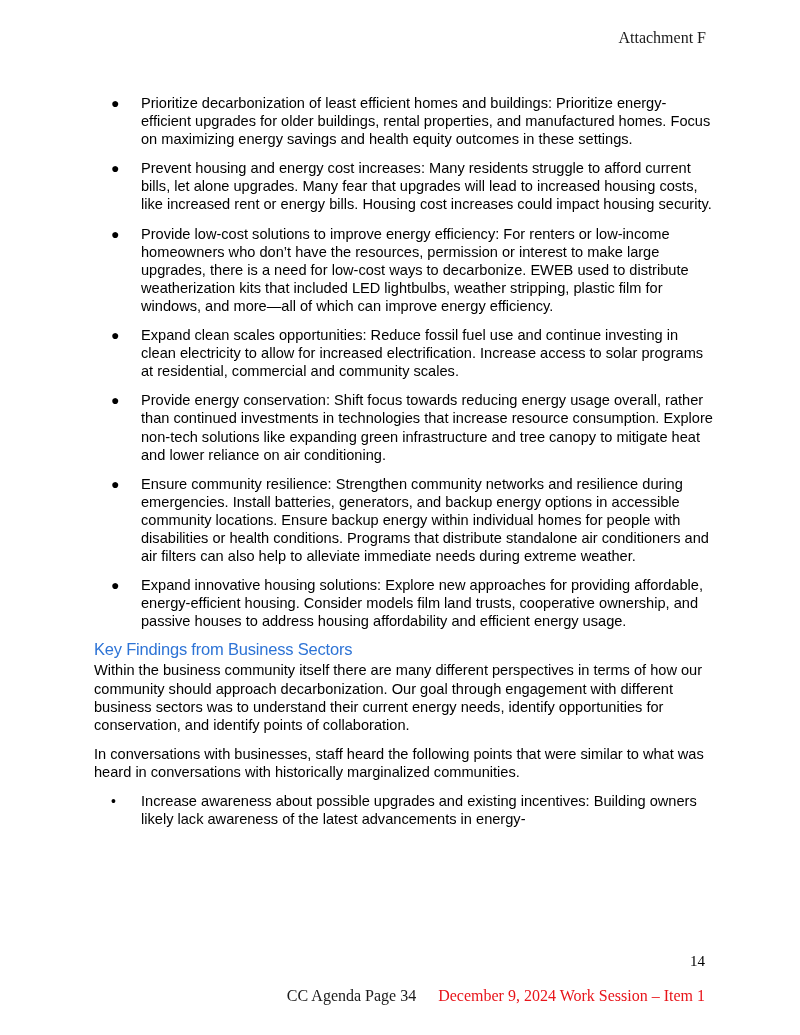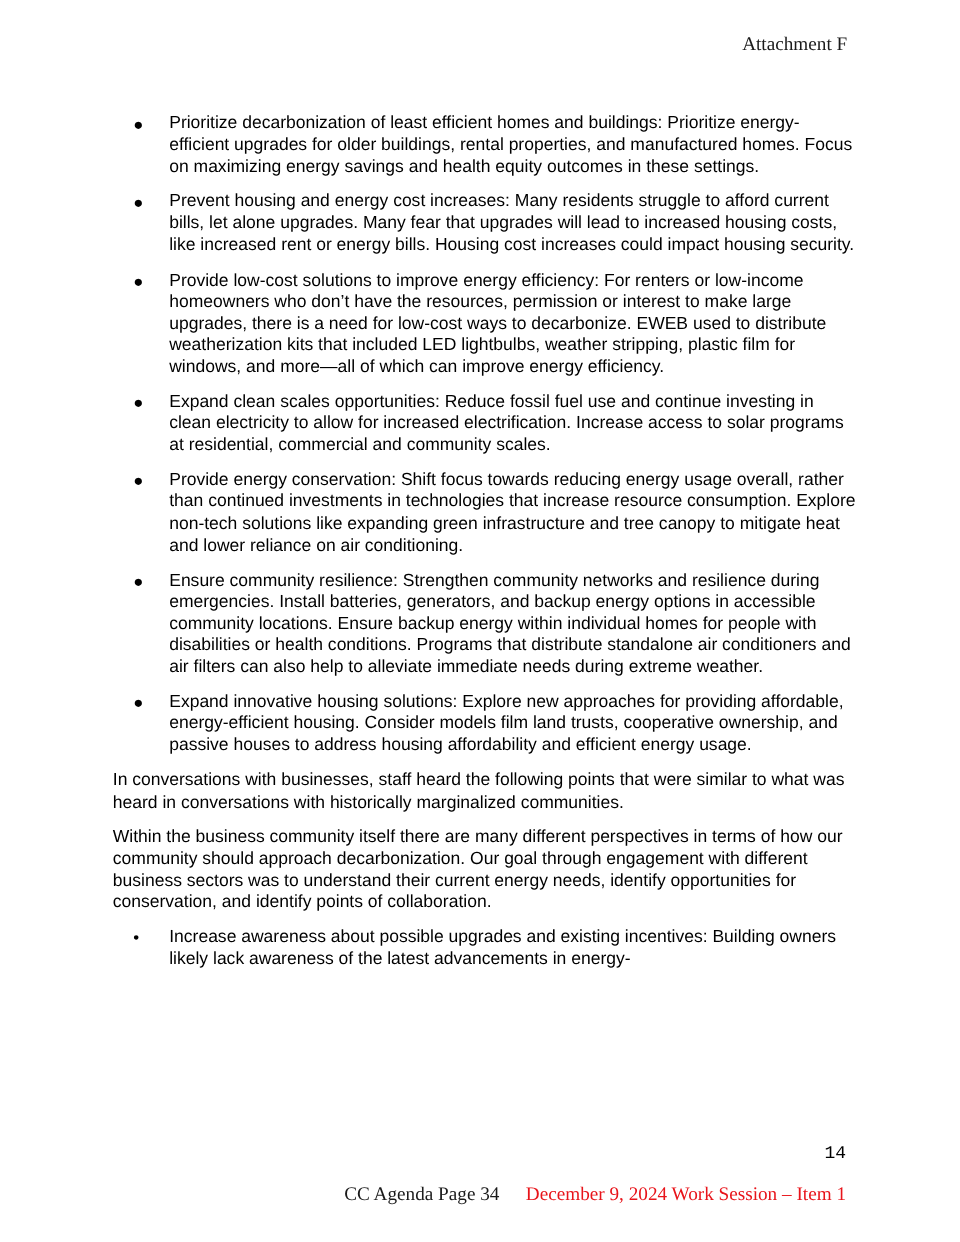--- a/index.html
+++ b/index.html
@@ -23,21 +23,21 @@
     }
     ul.bullets li b { font-weight: normal; }
     .section-heading {
       font-family: "Liberation Sans", "DejaVu Sans", sans-serif;
       color: #2e74d6; font-size: 16.5px; margin: -2px 0 2px 0; line-height: 20px;
       letter-spacing: -0.2px;
     }
     p { margin: 0 0 11px 0; }
     .page-number {
       position: absolute; top: 953px; right: 95px;
-      font-family: Liberation Mono, monospace; font-size: 15px;
+      font-family: Liberation Serif, serif; font-size: 15px;
     }
     .footer {
       position: absolute; top: 987px; right: 95px;
       font-family: "Liberation Serif", "DejaVu Serif", serif; font-size: 16px;
     }
     .footer .agenda { color: #1a1a1a; margin-right: 18px; }
     .footer .session { color: #e8141a; }
   </style>
 </head>
 <body>
@@ -48,22 +48,23 @@
   <ul class="bullets">
     <li><span class="dot">●</span><b>Prioritize decarbonization of least efficient homes and buildings:</b><span> Prioritize energy-efficient upgrades for older buildings, rental properties, and manufactured homes. Focus on maximizing energy savings and health equity outcomes in these settings.</span></li>
     <li><span class="dot">●</span><b>Prevent housing and energy cost increases:</b><span> Many residents struggle to afford current bills, let alone upgrades. Many fear that upgrades will lead to increased housing costs, like increased rent or energy bills. Housing cost increases could impact housing security.</span></li>
     <li><span class="dot">●</span><b>Provide low-cost solutions to improve energy efficiency:</b><span> For renters or low-income homeowners who don’t have the resources, permission or interest to make large upgrades, there is a need for low-cost ways to decarbonize. EWEB used to distribute weatherization kits that included LED lightbulbs, weather stripping, plastic film for windows, and more—all of which can improve energy efficiency.</span></li>
     <li><span class="dot">●</span><b>Expand clean scales opportunities:</b><span> Reduce fossil fuel use and continue investing in clean electricity to allow for increased electrification. Increase access to solar programs at residential, commercial and community scales.</span></li>
     <li><span class="dot">●</span><b>Provide energy conservation:</b><span> Shift focus towards reducing energy usage overall, rather than continued investments in technologies that increase resource consumption. Explore non-tech solutions like expanding green infrastructure and tree canopy to mitigate heat and lower reliance on air conditioning.</span></li>
     <li><span class="dot">●</span><b>Ensure community resilience:</b><span> Strengthen community networks and resilience during emergencies. Install batteries, generators, and backup energy options in accessible community locations. Ensure backup energy within individual homes for people with disabilities or health conditions. Programs that distribute standalone air conditioners and air filters can also help to alleviate immediate needs during extreme weather.</span></li>
     <li><span class="dot">●</span><b>Expand innovative housing solutions:</b><span> Explore new approaches for providing affordable, energy-efficient housing. Consider models film land trusts, cooperative ownership, and passive houses to address housing affordability and efficient energy usage.</span></li>
   </ul>
 
+  <div class="section-heading">Key Findings from Business Sectors</div>
+  <p>Within the business community itself there are many different perspectives in terms of how our community should approach decarbonization. Our goal through engagement with different business sectors was to understand their current energy needs, identify opportunities for conservation, and identify points of collaboration.</p>
   <p>In conversations with businesses, staff heard the following points that were similar to what was heard in conversations with historically marginalized communities.</p>
-  <p>Within the business community itself there are many different perspectives in terms of how our community should approach decarbonization. Our goal through engagement with different business sectors was to understand their current energy needs, identify opportunities for conservation, and identify points of collaboration.</p>
 
   <ul class="bullets">
     <li><span class="dot">•</span><b>Increase awareness about possible upgrades and existing incentives:</b><span> Building owners likely lack awareness of the latest advancements in energy-</span></li>
   </ul>
 </div>
 
 <div class="page-number">14</div>
 
 <div class="footer">
   <span class="agenda">CC Agenda Page 34</span>

